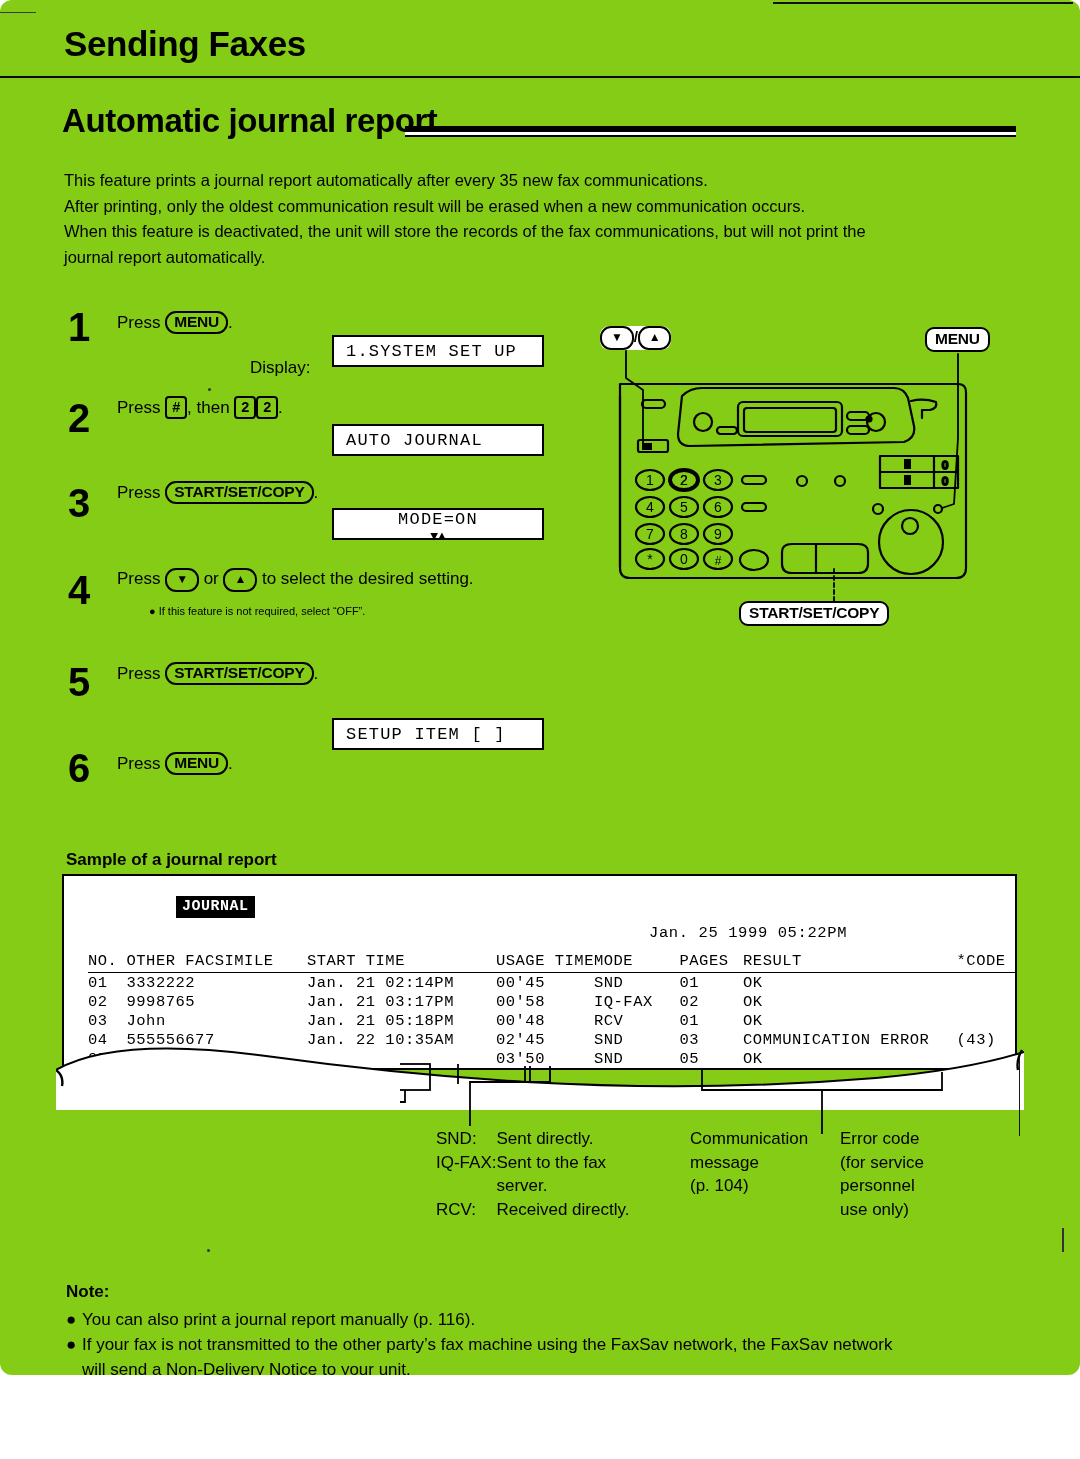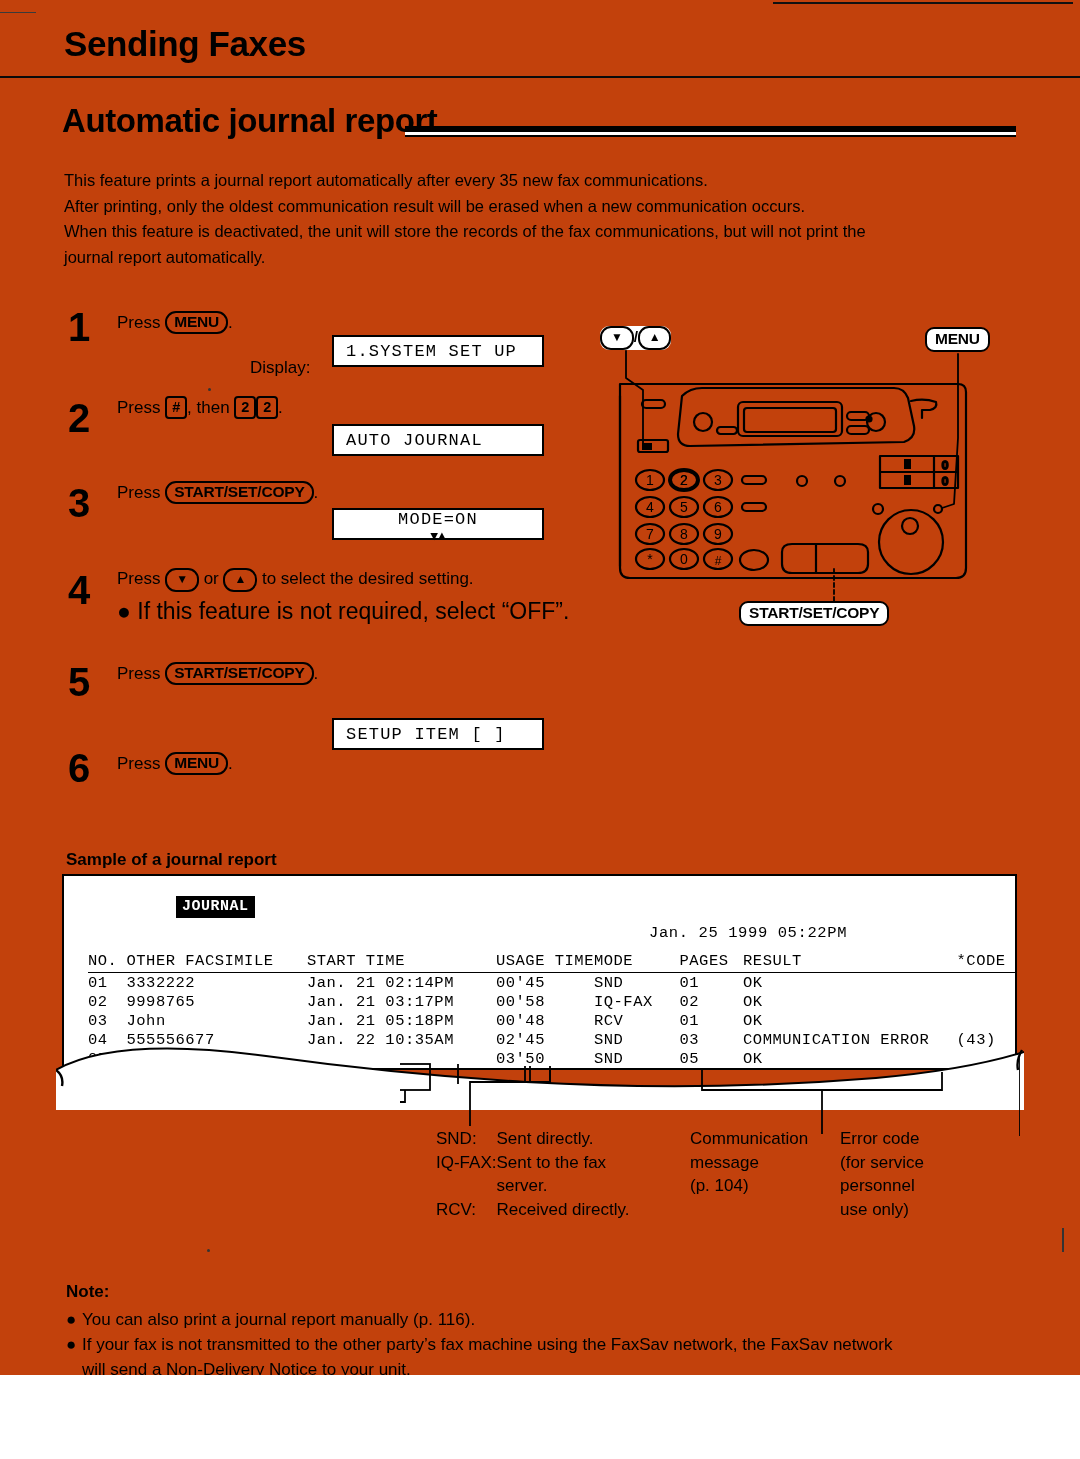--- a/index.html
+++ b/index.html
@@ -10,21 +10,22 @@
   }
   body {
     font-family: "Liberation Sans", sans-serif;
     color: #000000;
   }
   #page {
     position: relative;
     width: 1080px;
     height: 1375px;
     overflow: hidden;
-    background: #c2410c;
+    background: #84cc16;
+    border-radius: 12px;
   }
 
   
   .top-right-rule {
     position: absolute;
     left: 773px; top: 2px;
     width: 300px; height: 2px;
     background: #111;
   }
   .header-rule {
@@ -109,23 +110,24 @@
     line-height: 1;
   }
   .step-text {
     position: absolute;
     font-size: 17px;
     line-height: 22px;
     white-space: nowrap;
   }
   .sub-bullet {
     position: absolute;
-    font-size: 23px;
+    font-size: 11px;
     line-height: 22px;
     white-space: nowrap;
+    margin-left: 32px;
   }
 
   
   .keycap {
     display: inline-block;
     border: 2px solid #000;
     border-radius: 11px;
     padding: 0px 7px 1px 7px;
     font-weight: bold;
     font-size: 15.5px;

